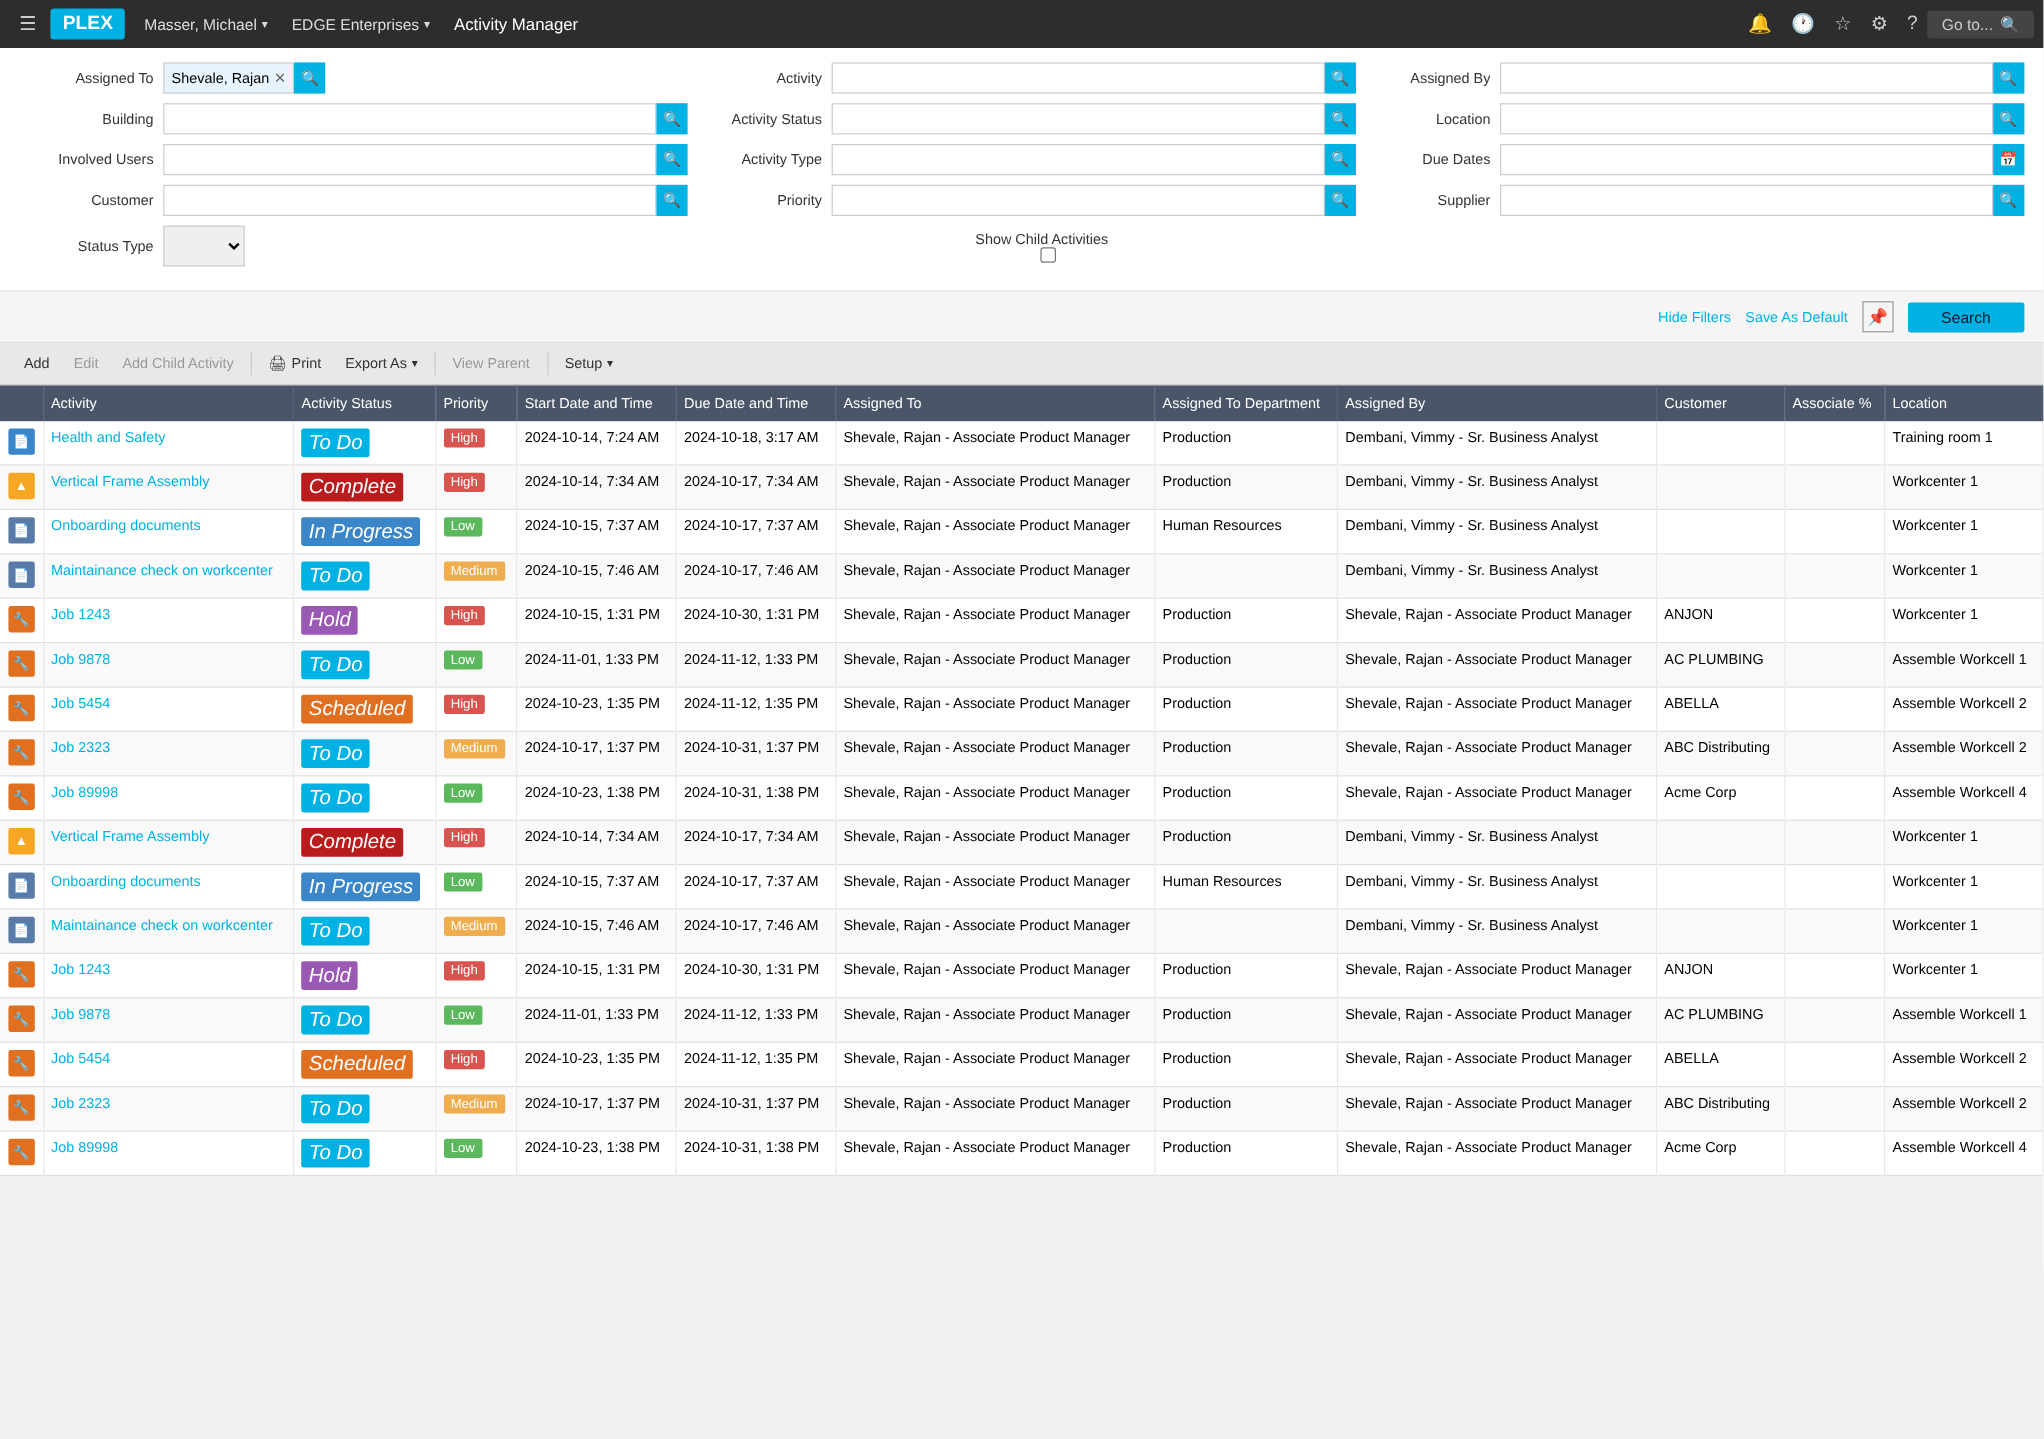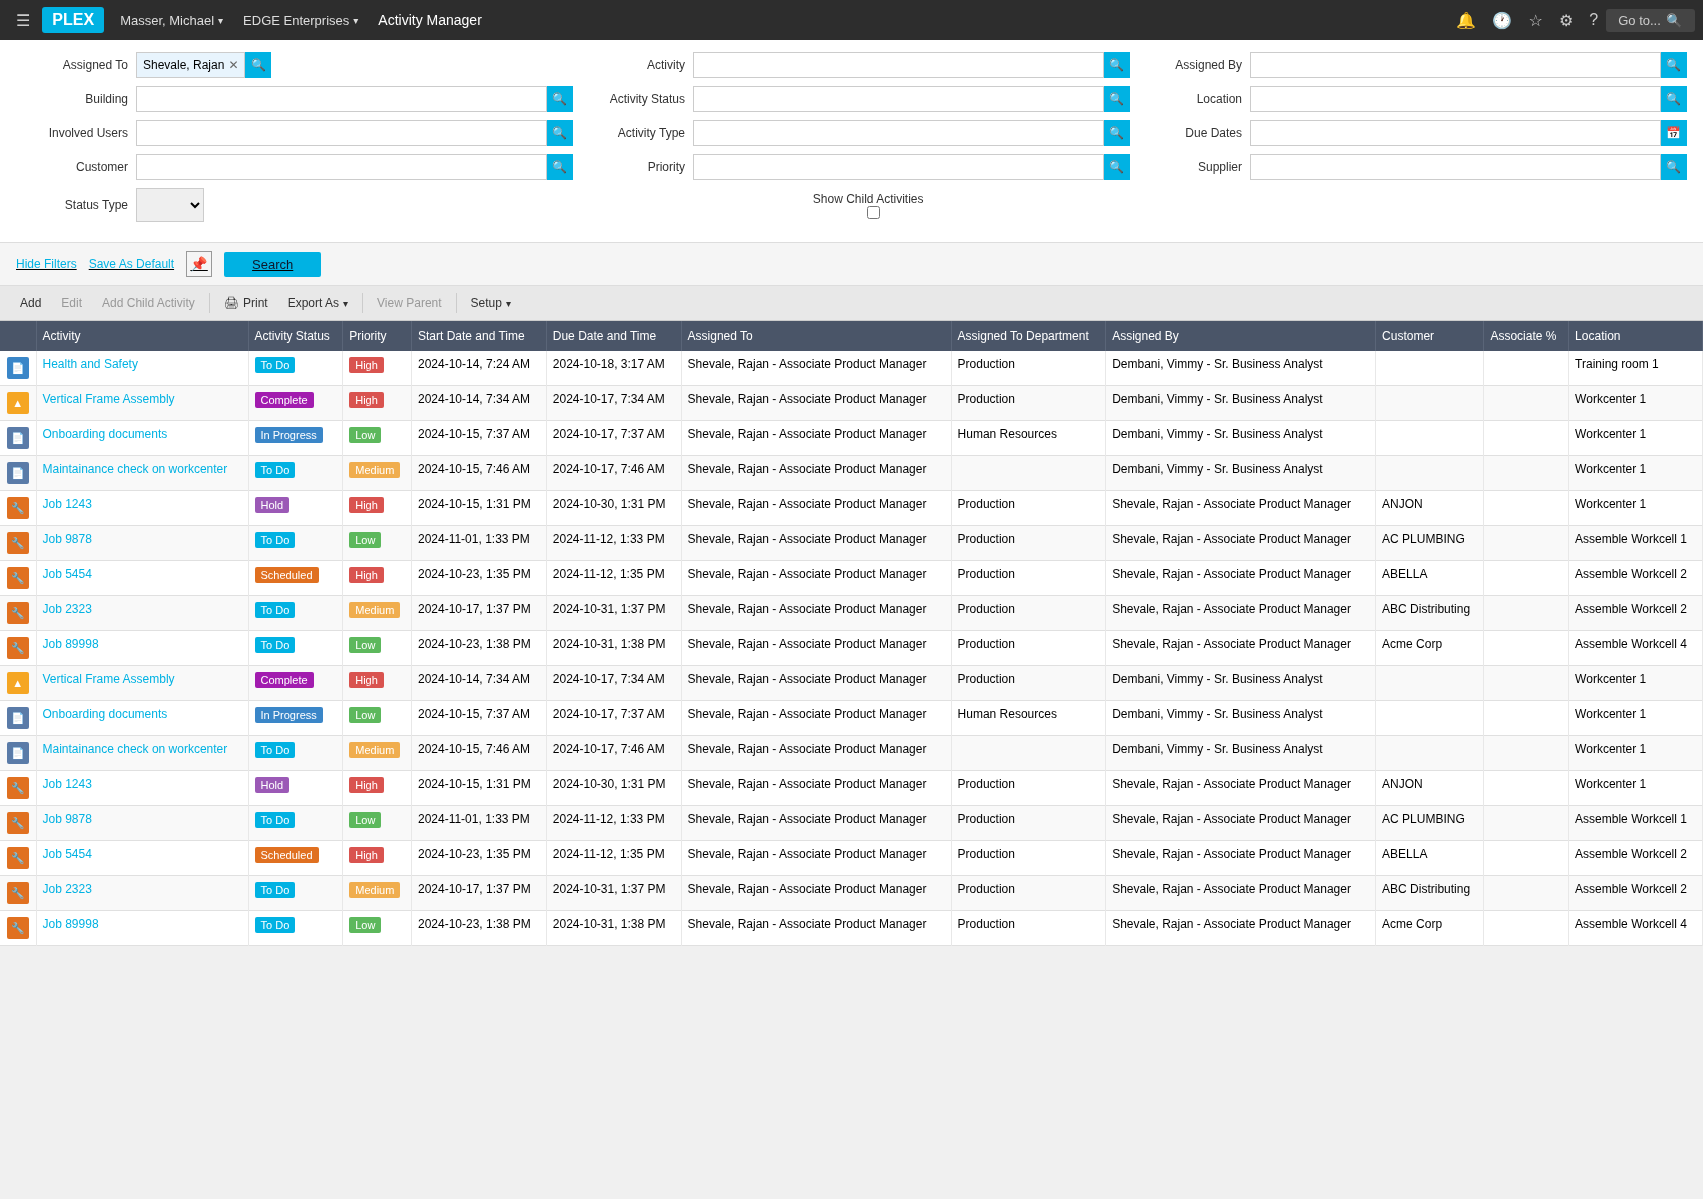--- a/index.html
+++ b/index.html
@@ -124,26 +124,26 @@
       border: 1px solid #ccc;
       padding: 16px 4px;
       font-size: 12px;
       height: 26px;
     }
     .filter-checkbox { margin-left: 4px; }
 
     
     .filter-footer {
       display: flex;
+      justify-content: flex-end;
       align-items: center;
       padding: 8px 16px;
       background: #f5f5f5;
       border-bottom: 1px solid #ddd;
       gap: 12px;
-      text-decoration: underline;
     }
     .filter-footer a {
       color: #00b2e3;
       text-decoration: none;
       font-size: 12px;
       cursor: pointer;
     }
     .pin-btn {
       background: none;
       border: 1px solid #999;
@@ -234,26 +234,27 @@
     .activity-link {
       color: #00b2e3;
       text-decoration: none;
       cursor: pointer;
     }
 
     .status-badge {
       padding: 2px 6px;
       border-radius: 2px;
       color: #fff;
-      font-size: 11px;
+      font-size: 17px;
       white-space: nowrap;
       display: inline-block;
+      font-style: italic;
     }
     .status-todo { background: #00b2e3; }
-    .status-complete { background: #a21caf; }
+    .status-complete { background: #b91c1c; }
     .status-inprogress { background: #3a86c8; }
     .status-hold { background: #9b59b6; }
     .status-scheduled { background: #e07020; }
 
     .priority-badge {
       padding: 2px 6px;
       border-radius: 2px;
       color: #fff;
       font-size: 11px;
       white-space: nowrap;

